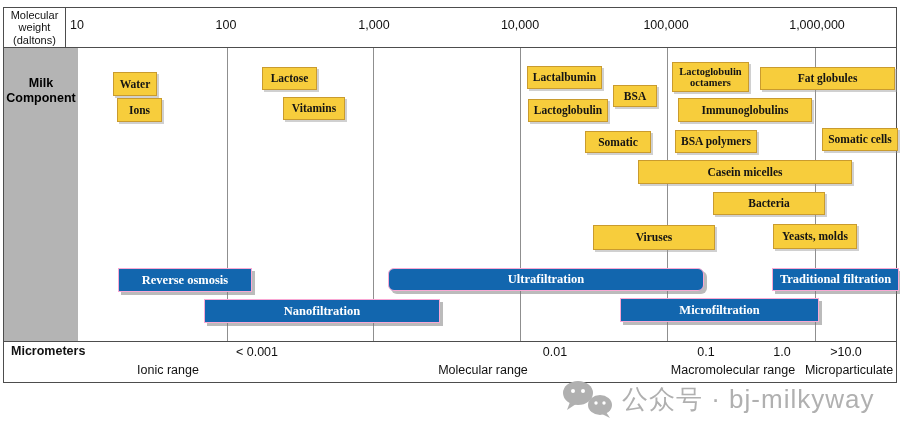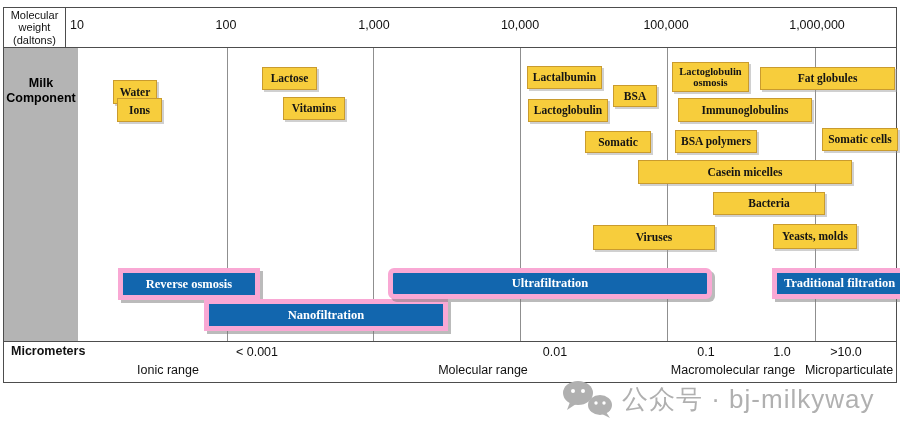--- a/index.html
+++ b/index.html
@@ -12,21 +12,21 @@
   .gridline{width:1px;background:#8f8f8f;top:48px;height:293px;}
   .sidebar{left:4px;top:48px;width:74px;height:293px;background:#b4b4b4;}
   .sidebar-label{width:74px;text-align:center;font-weight:bold;font-size:12.5px;line-height:1.18;color:#000;}
   .mw-label{left:4px;top:8px;width:61px;height:39px;display:flex;align-items:center;justify-content:center;
             text-align:center;font-size:11px;line-height:1.12;}
   .tick{top:18px;transform:translateX(-50%);font-size:12.5px;white-space:nowrap;}
   .comp{display:flex;align-items:center;justify-content:center;text-align:center;
         background:#f7cd3c;border:1px solid #c99b2e;box-shadow:2px 2px 0 rgba(150,150,150,0.45);
         font-family:"Liberation Serif",serif;font-weight:bold;font-size:11.5px;color:#141414;line-height:1.08;}
   .proc{display:flex;align-items:center;justify-content:center;text-align:right;
-        background:#1266ae;border:5px solid #f9a8d4;box-shadow:3px 3px 0 rgba(120,120,120,0.5);
+        background:#1266ae;border:1px solid #f9a8d4;box-shadow:3px 3px 0 rgba(120,120,120,0.5);
         font-family:"Liberation Serif",serif;font-weight:bold;font-size:12.5px;color:#fff;white-space:nowrap;}
   .um-val{top:345px;transform:translateX(-50%);font-size:12.5px;white-space:nowrap;}
   .range-lab{top:363px;transform:translateX(-50%);font-size:12.5px;white-space:nowrap;}
   .micrometers{left:11px;top:344px;font-size:12.5px;font-weight:600;}
   .watermark{left:562px;top:380px;display:flex;align-items:center;gap:8px;color:#b0b0b0;}
   .watermark-text{font-size:26px;letter-spacing:1px;white-space:nowrap;color:#b0b0b0;}
   .fs10{font-size:10px;}
   .fs105{font-size:10.5px;}
 </style>
 </head>
@@ -49,41 +49,42 @@
 
   <div class="abs sidebar"></div>
   <div class="abs sidebar-label" style="left:4px;top:76px;">Milk Component</div>
 
   <div class="abs gridline" style="left:227px;"></div>
   <div class="abs gridline" style="left:373px;"></div>
   <div class="abs gridline" style="left:520px;"></div>
   <div class="abs gridline" style="left:667px;"></div>
   <div class="abs gridline" style="left:815px;"></div>
 
-  <div class="abs comp" style="left:113px;top:80px;width:42px;height:22px;">Water</div>
+  <div class="abs comp" style="left:113px;top:72px;width:42px;height:22px;">Water</div>
   <div class="abs comp" style="left:117px;top:98px;width:43px;height:22px;">Ions</div>
   <div class="abs comp" style="left:262px;top:67px;width:53px;height:21px;">Lactose</div>
   <div class="abs comp" style="left:283px;top:97px;width:60px;height:21px;">Vitamins</div>
   <div class="abs comp" style="left:527px;top:66px;width:73px;height:21px;">Lactalbumin</div>
   <div class="abs comp" style="left:528px;top:99px;width:78px;height:21px;">Lactoglobulin</div>
   <div class="abs comp" style="left:613px;top:85px;width:42px;height:20px;">BSA</div>
   <div class="abs comp" style="left:585px;top:131px;width:64px;height:20px;">Somatic</div>
-  <div class="abs comp fs105" style="left:672px;top:62px;width:75px;height:28px;">Lactoglobulin osmosis</div>
+  <div class="abs comp fs105" style="left:672px;top:62px;width:75px;height:28px;">Lactoglobulin octamers</div>
   <div class="abs comp" style="left:678px;top:98px;width:132px;height:22px;">Immunoglobulins</div>
   <div class="abs comp" style="left:675px;top:130px;width:80px;height:21px;">BSA polymers</div>
   <div class="abs comp" style="left:638px;top:160px;width:212px;height:22px;">Casein micelles</div>
   <div class="abs comp" style="left:713px;top:192px;width:110px;height:21px;">Bacteria</div>
   <div class="abs comp" style="left:593px;top:225px;width:120px;height:23px;">Viruses</div>
   <div class="abs comp" style="left:773px;top:224px;width:82px;height:23px;">Yeasts, molds</div>
   <div class="abs comp" style="left:760px;top:67px;width:133px;height:21px;">Fat globules</div>
   <div class="abs comp" style="left:822px;top:128px;width:74px;height:21px;">Somatic cells</div>
 
   <div class="abs proc" style="left:118px;top:268px;width:132px;height:22px;">Reverse osmosis</div>
   <div class="abs proc" style="left:204px;top:299px;width:234px;height:22px;">Nanofiltration</div>
   <div class="abs proc" style="left:388px;top:268px;width:314px;height:21px;border-radius:6px;">Ultrafiltration</div>
+  <div class="abs proc" style="left:620px;top:298px;width:197px;height:22px;">Microfiltration</div>
   <div class="abs proc" style="left:772px;top:268px;width:125px;height:21px;">Traditional filtration</div>
 
   <div class="abs micrometers">Micrometers</div>
   <div class="abs um-val" style="left:257px;">&lt; 0.001</div>
   <div class="abs um-val" style="left:555px;">0.01</div>
   <div class="abs um-val" style="left:706px;">0.1</div>
   <div class="abs um-val" style="left:782px;">1.0</div>
   <div class="abs um-val" style="left:846px;">&gt;10.0</div>
   <div class="abs range-lab" style="left:168px;">Ionic range</div>
   <div class="abs range-lab" style="left:483px;">Molecular range</div>

